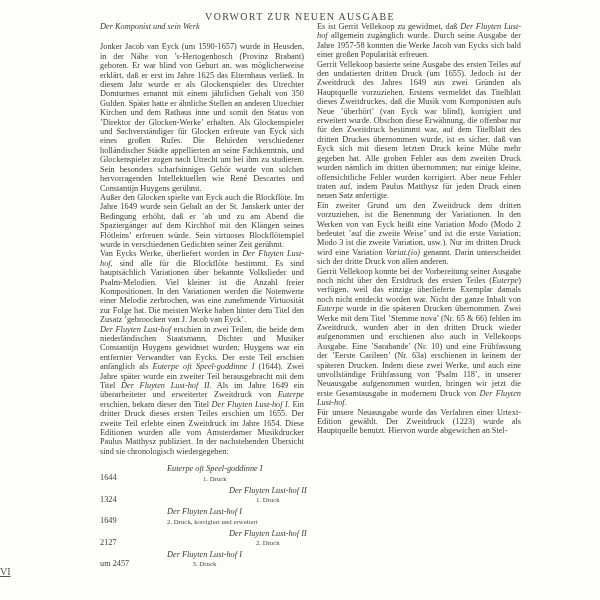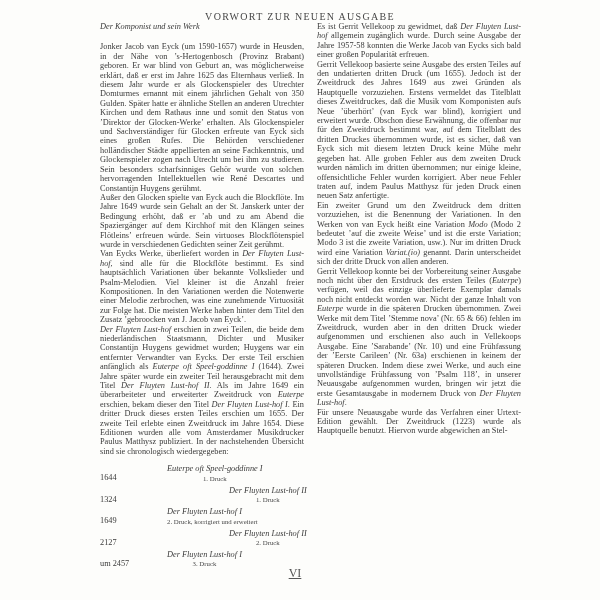--- a/index.html
+++ b/index.html
@@ -82,22 +82,21 @@
     line-height: 8px;
     text-align: center;
     color: #4a4a4a;
     margin-top: 1px;
   }
   .page-number {
     position: absolute;
     top: 566px;
     left: 0;
     width: 590px;
-    text-align: center;
-    font-size: 12px;
+    font-size: 10px;
     color: #555555;
     text-decoration: underline;
   }
 </style>
 </head>
 <body>
 
 <div class="page">
 
   <div class="running-head">VORWORT ZUR NEUEN AUSGABE</div>

